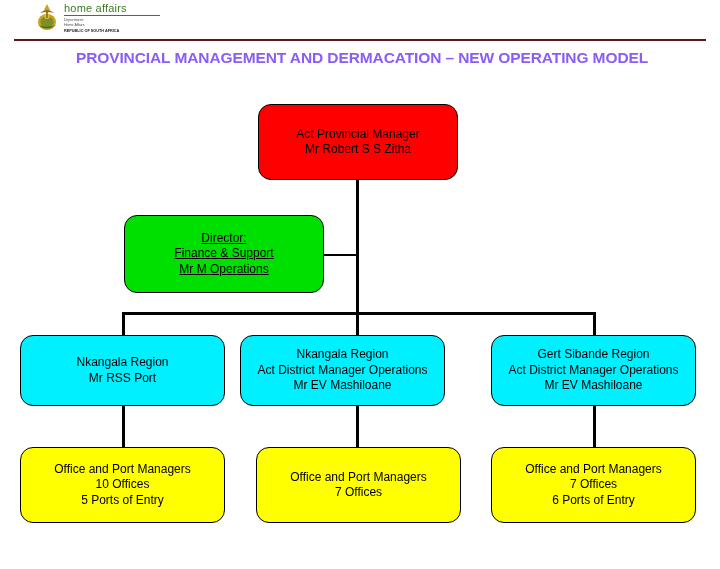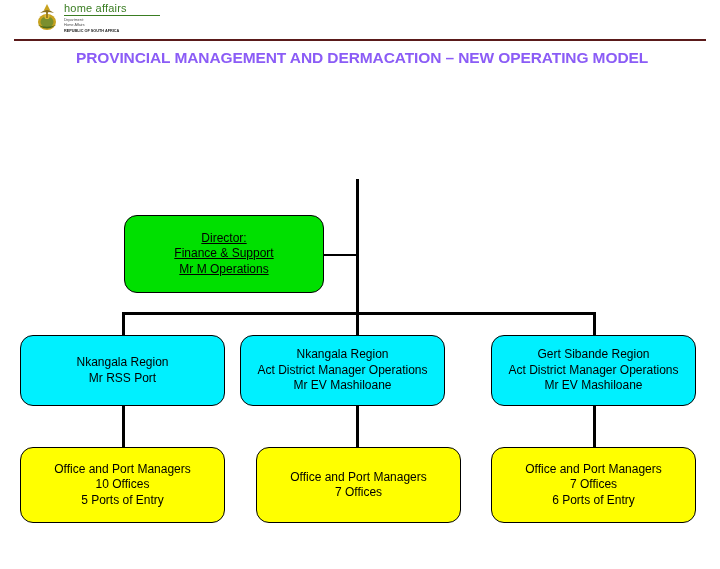--- a/index.html
+++ b/index.html
@@ -164,20 +164,24 @@
   <div class="line" style="left:122px; top:312px; width:474px; height:3px;"></div>
 
   <div class="line" style="left:122px; top:312px; width:3px; height:24px;"></div>
   <div class="line" style="left:356px; top:312px; width:3px; height:24px;"></div>
   <div class="line" style="left:593px; top:312px; width:3px; height:24px;"></div>
 
   <div class="line" style="left:122px; top:406px; width:3px; height:41px;"></div>
   <div class="line" style="left:356px; top:406px; width:3px; height:41px;"></div>
   <div class="line" style="left:593px; top:406px; width:3px; height:41px;"></div>
 
+  <div class="node node-red" style="left:258px; top:104px; width:200px; height:76px;">
+    <span class="ln">Act Provincial Manager</span>
+    <span class="ln">Mr Robert S S Zitha</span>
+  </div>
 
   <div class="node node-green" style="left:124px; top:215px; width:200px; height:78px;text-decoration:underline;">
     <span class="ln">Director:</span>
     <span class="ln">Finance &amp; Support</span>
     <span class="ln">Mr M Operations</span>
   </div>
 
   <div class="node node-cyan" style="left:20px; top:335px; width:205px; height:71px;">
     <span class="ln">Nkangala Region</span>
     <span class="ln">Mr RSS Port</span>

